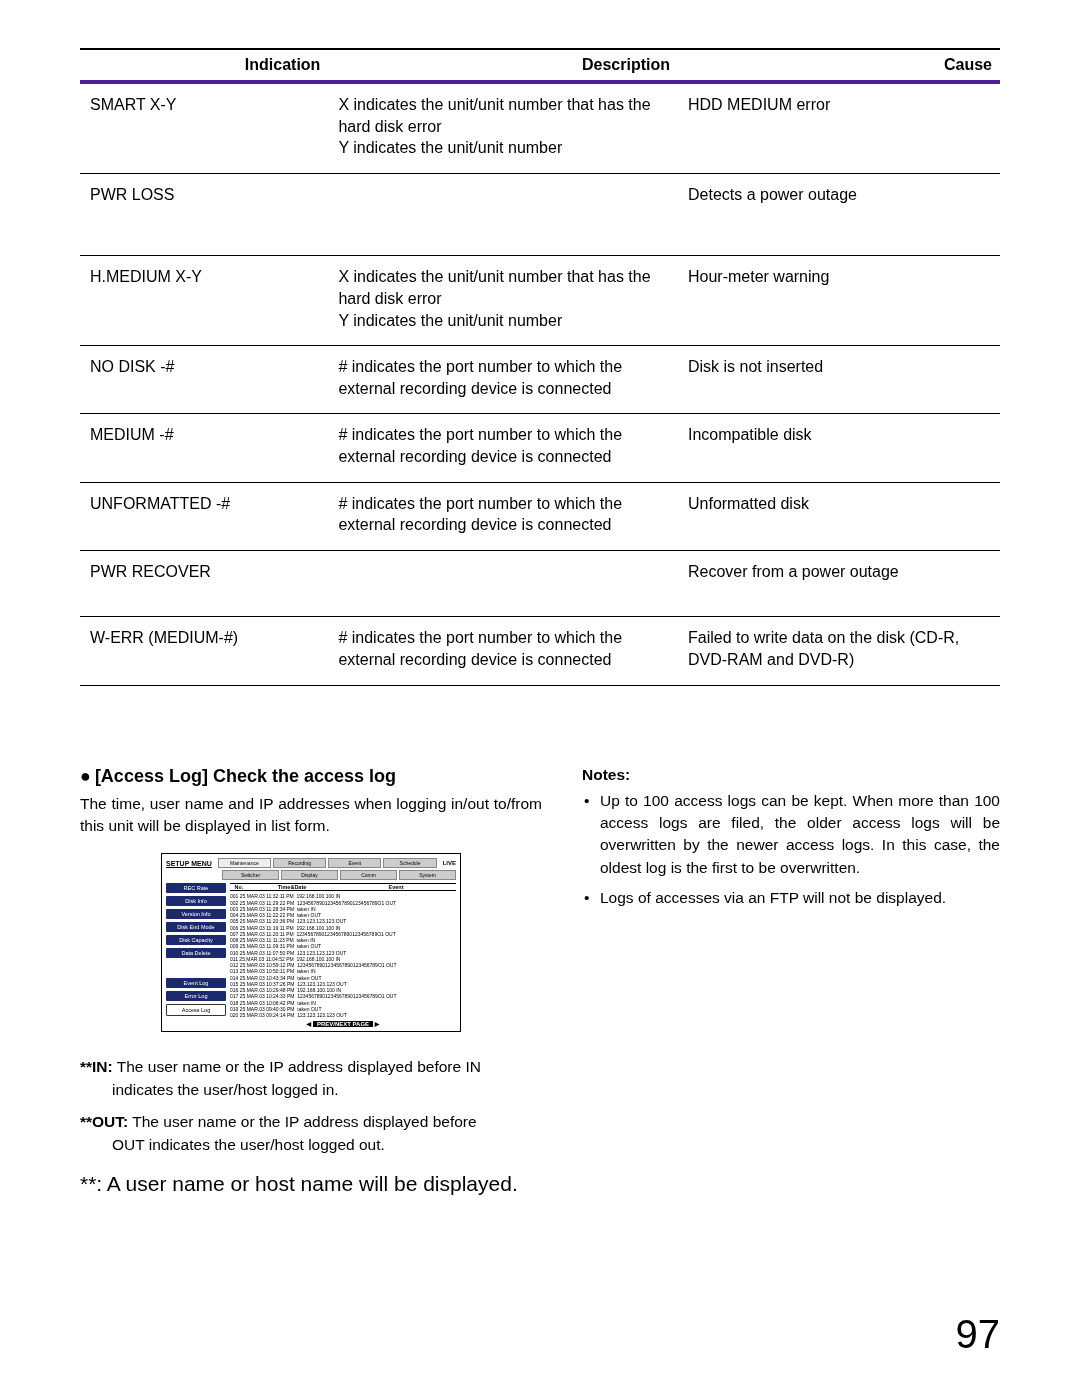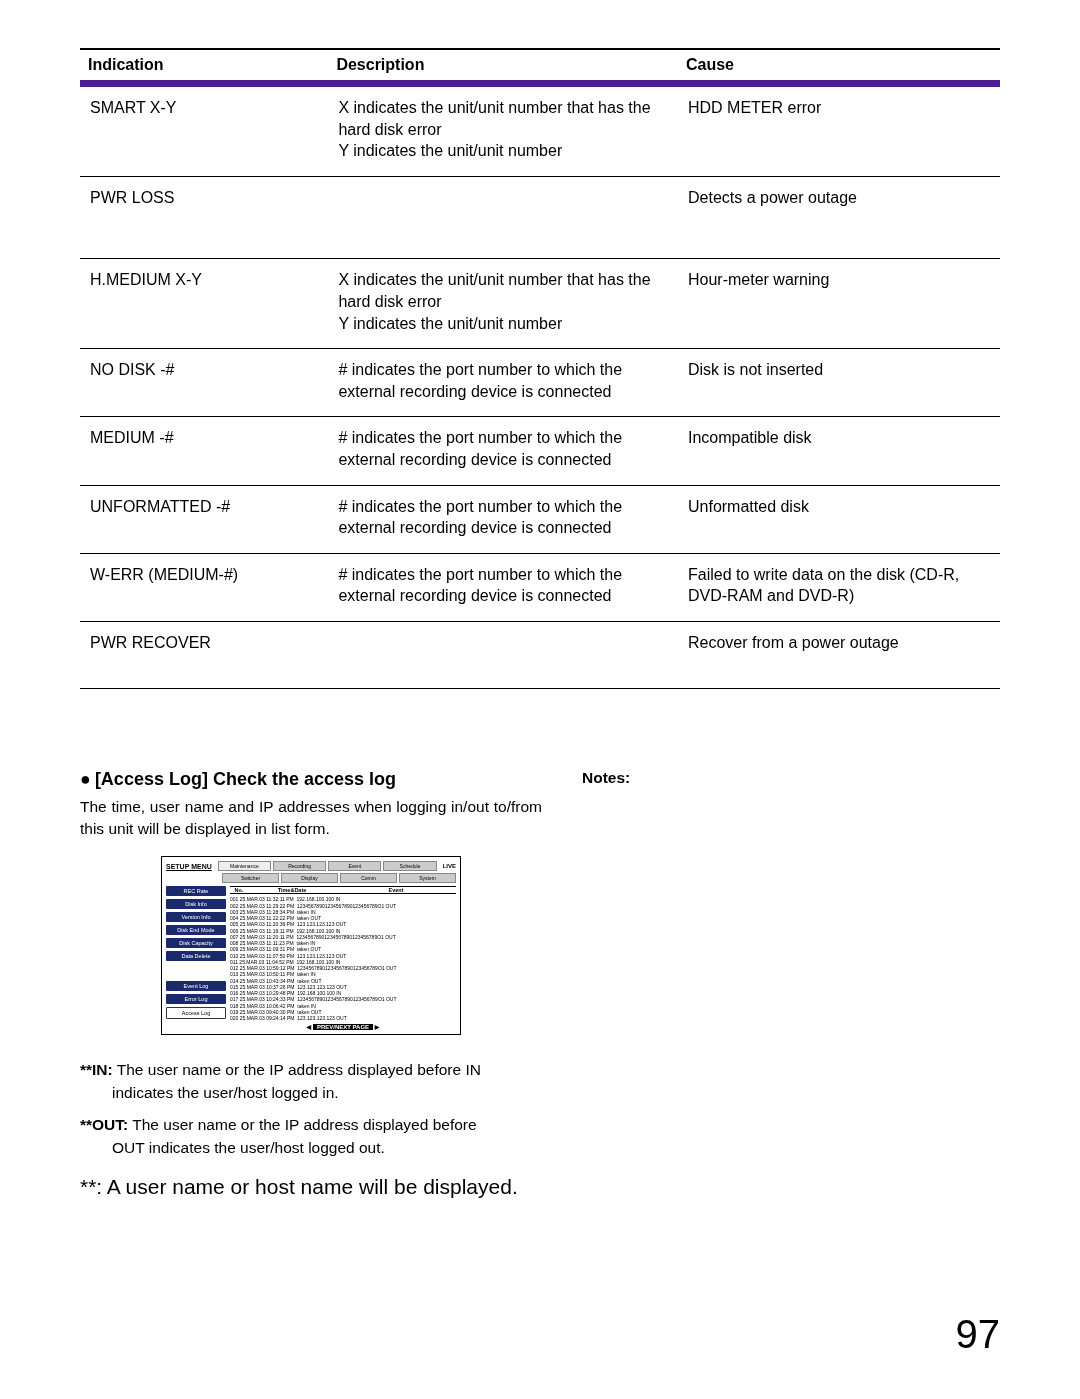--- a/index.html
+++ b/index.html
@@ -14,23 +14,23 @@
   position: relative;
 }
 .table-wrap { width: 100%; }
 table.error-table {
   width: 100%;
   border-collapse: collapse;
   font-size: 16px;
 }
 table.error-table th {
   font-weight: bold;
-  text-align: left;
+  text-align: right;
   border-top: 2px solid #000;
-  border-bottom: 7px solid #4c1d95;
+  border-bottom: 4px solid #4c1d95;
   padding: 6px 8px;
 }
 table.error-table td {
   vertical-align: top;
   border-bottom: 1px solid #000;
   padding: 10px 10px 30px 10px;
   line-height: 1.35;
 }
 table.error-table td:nth-child(1) { width: 27%; }
 table.error-table td:nth-child(2) { width: 38%; }
@@ -108,21 +108,21 @@
       <th>Indication</th>
       <th>Description</th>
       <th>Cause</th>
     </tr>
   </thead>
   <tbody id="etable-body">
         <tr>
           <td style="padding-bottom: 14px;">SMART X-Y</td>
           <td style="white-space: pre-line; padding-bottom: 14px;">X indicates the unit/unit number that has the hard disk error
 Y indicates the unit/unit number</td>
-          <td style="padding-bottom: 14px;">HDD METER error</td>
+          <td style="padding-bottom: 14px;">HDD MEDIUM error</td>
         </tr>
         <tr>
           <td style="padding-bottom: 26px;">PWR LOSS</td>
           <td style="white-space: pre-line; padding-bottom: 50px;"></td>
           <td style="padding-bottom: 50px;">Detects a power outage</td>
         </tr>
         <tr>
           <td style="padding-bottom: 14px;">H.MEDIUM X-Y</td>
           <td style="white-space: pre-line; padding-bottom: 14px;">X indicates the unit/unit number that has the hard disk error
 Y indicates the unit/unit number</td>
@@ -137,28 +137,28 @@
           <td style="padding-bottom: 14px;">MEDIUM -#</td>
           <td style="white-space: pre-line; padding-bottom: 14px;"># indicates the port number to which the external recording device is connected</td>
           <td style="padding-bottom: 14px;">Incompatible disk</td>
         </tr>
         <tr>
           <td style="padding-bottom: 14px;">UNFORMATTED -#</td>
           <td style="white-space: pre-line; padding-bottom: 14px;"># indicates the port number to which the external recording device is connected</td>
           <td style="padding-bottom: 14px;">Unformatted disk</td>
         </tr>
         <tr>
-          <td style="padding-bottom: 14px;">W-ERR (MEDIUM-#)</td>
-          <td style="white-space: pre-line; padding-bottom: 14px;"># indicates the port number to which the external recording device is connected</td>
-          <td style="padding-bottom: 14px;">Failed to write data on the disk (CD-R, DVD-RAM and DVD-R)</td>
-        </tr>
-        <tr>
           <td style="padding-bottom: 34px;">PWR RECOVER</td>
           <td style="white-space: pre-line; padding-bottom: 34px;"></td>
           <td style="padding-bottom: 34px;">Recover from a power outage</td>
+        </tr>
+        <tr>
+          <td style="padding-bottom: 14px;">W-ERR (MEDIUM-#)</td>
+          <td style="white-space: pre-line; padding-bottom: 14px;"># indicates the port number to which the external recording device is connected</td>
+          <td style="padding-bottom: 14px;">Failed to write data on the disk (CD-R, DVD-RAM and DVD-R)</td>
         </tr>
       </tbody>
 </table>
 </div>
 
 <div class="lower">
   <div class="col col-left">
     <h3 class="section"><span class="bullet">●</span><span>[Access Log] Check the access log</span></h3>
     <p class="lead">The time, user name and IP addresses when logging in/out to/from this unit will be displayed in list form.</p>
 
@@ -228,17 +228,19 @@
       <p>
         <span class="def-term">**OUT:</span><span> The user name or the IP address displayed before </span><span class="def-body">OUT indicates the user/host logged out.</span>
       </p>
     </div>
     <p class="footnote">**: A user name or host name will be displayed.</p>
   </div>
 
   <div class="col col-right">
     <p class="notes-label">Notes:</p>
     <ul class="notes">
+      <li>Up to 100 access logs can be kept. When more than 100 access logs are filed, the older access logs will be overwritten by the newer access logs. In this case, the oldest log is the first to be overwritten.</li>
+      <li>Logs of accesses via an FTP will not be displayed.</li>
     </ul>
   </div>
 </div>
 
 <div class="page-num">97</div>
 
 </body></html>

